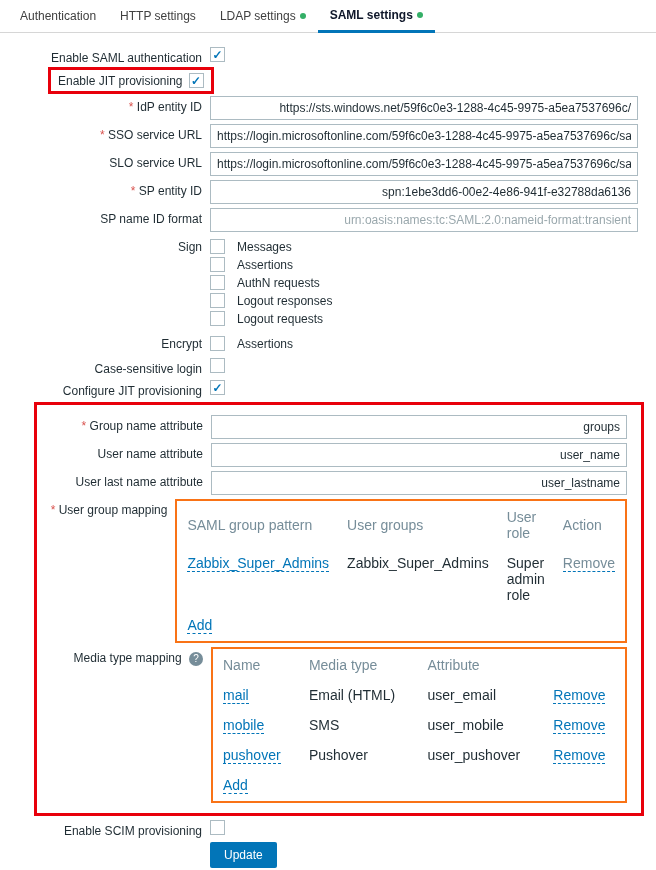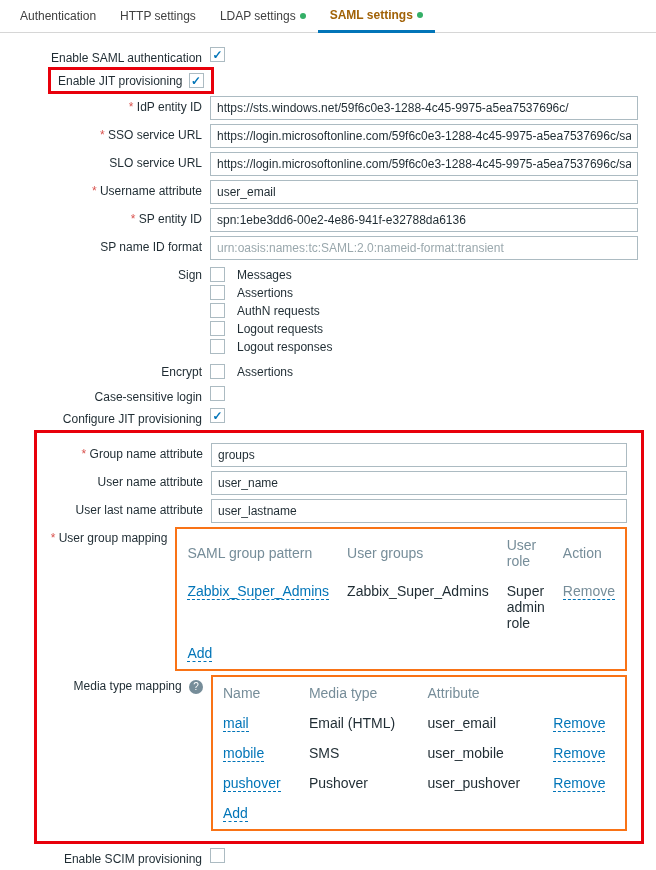--- a/index.html
+++ b/index.html
@@ -20,21 +20,21 @@
   .tab {
     padding: 8px 12px;
     color: #404040;
     cursor: pointer;
     font-size: 12px;
     display: flex;
     align-items: center;
     gap: 4px;
   }
   .tab.active {
-    color: #a16207;
+    color: #0f172a;
     border-bottom: 3px solid #0275b8;
     margin-bottom: -1px;
     font-weight: bold;
   }
   .dot {
     width: 6px; height: 6px; border-radius: 50%;
     background: #34af67; display: inline-block;
   }
   .form {
     padding: 10px 0 20px 0;
@@ -58,20 +58,21 @@
   .field-col {
     flex: 1;
     padding-right: 18px;
   }
   input[type="text"] {
     width: 100%;
     padding: 4px 6px;
     border: 1px solid #acbbc2;
     font-size: 12px;
     color: #1f2c33;
+    text-align: right;
   }
   input[type="text"]::placeholder { color: #9aa8ad; }
   .chk {
     width: 15px; height: 15px;
     border: 1px solid #acbbc2;
     display: inline-flex;
     align-items: center;
     justify-content: center;
     vertical-align: middle;
     background: #fff;
@@ -190,24 +191,20 @@
   <div class="row">
     <div class="label-col req">SSO service URL</div>
     <div class="field-col"><input type="text" value="https://login.microsoftonline.com/59f6c0e3-1288-4c45-9975-a5ea7537696c/saml2" style=""></div>
   </div>
 
   <div class="row">
     <div class="label-col">SLO service URL</div>
     <div class="field-col"><input type="text" value="https://login.microsoftonline.com/59f6c0e3-1288-4c45-9975-a5ea7537696c/saml2" style=""></div>
   </div>
 
-  <div class="row">
-    <div class="label-col req">Username attribute</div>
-    <div class="field-col"><input type="text" value="user_email" style=""></div>
-  </div>
 
   <div class="row">
     <div class="label-col req">SP entity ID</div>
     <div class="field-col"><input type="text" value="spn:1ebe3dd6-00e2-4e86-941f-e32788da6136" style=""></div>
   </div>
 
   <div class="row">
     <div class="label-col">SP name ID format</div>
     <div class="field-col"><input type="text" placeholder="urn:oasis:names:tc:SAML:2.0:nameid-format:transient" style=""></div>
   </div>
@@ -222,25 +219,25 @@
         <div class="chk-line">
           <span class="chk"></span>
           <span>Assertions</span>
         </div>
         <div class="chk-line">
           <span class="chk"></span>
           <span>AuthN requests</span>
         </div>
         <div class="chk-line">
           <span class="chk"></span>
+          <span>Logout responses</span>
+        </div>
+        <div class="chk-line">
+          <span class="chk"></span>
           <span>Logout requests</span>
-        </div>
-        <div class="chk-line">
-          <span class="chk"></span>
-          <span>Logout responses</span>
         </div>
       </div>
   </div>
 
   <div class="row">
     <div class="label-col">Encrypt</div>
     <div class="field-col" id="encrypt-opts">
         <div class="chk-line">
           <span class="chk"></span>
           <span>Assertions</span>

